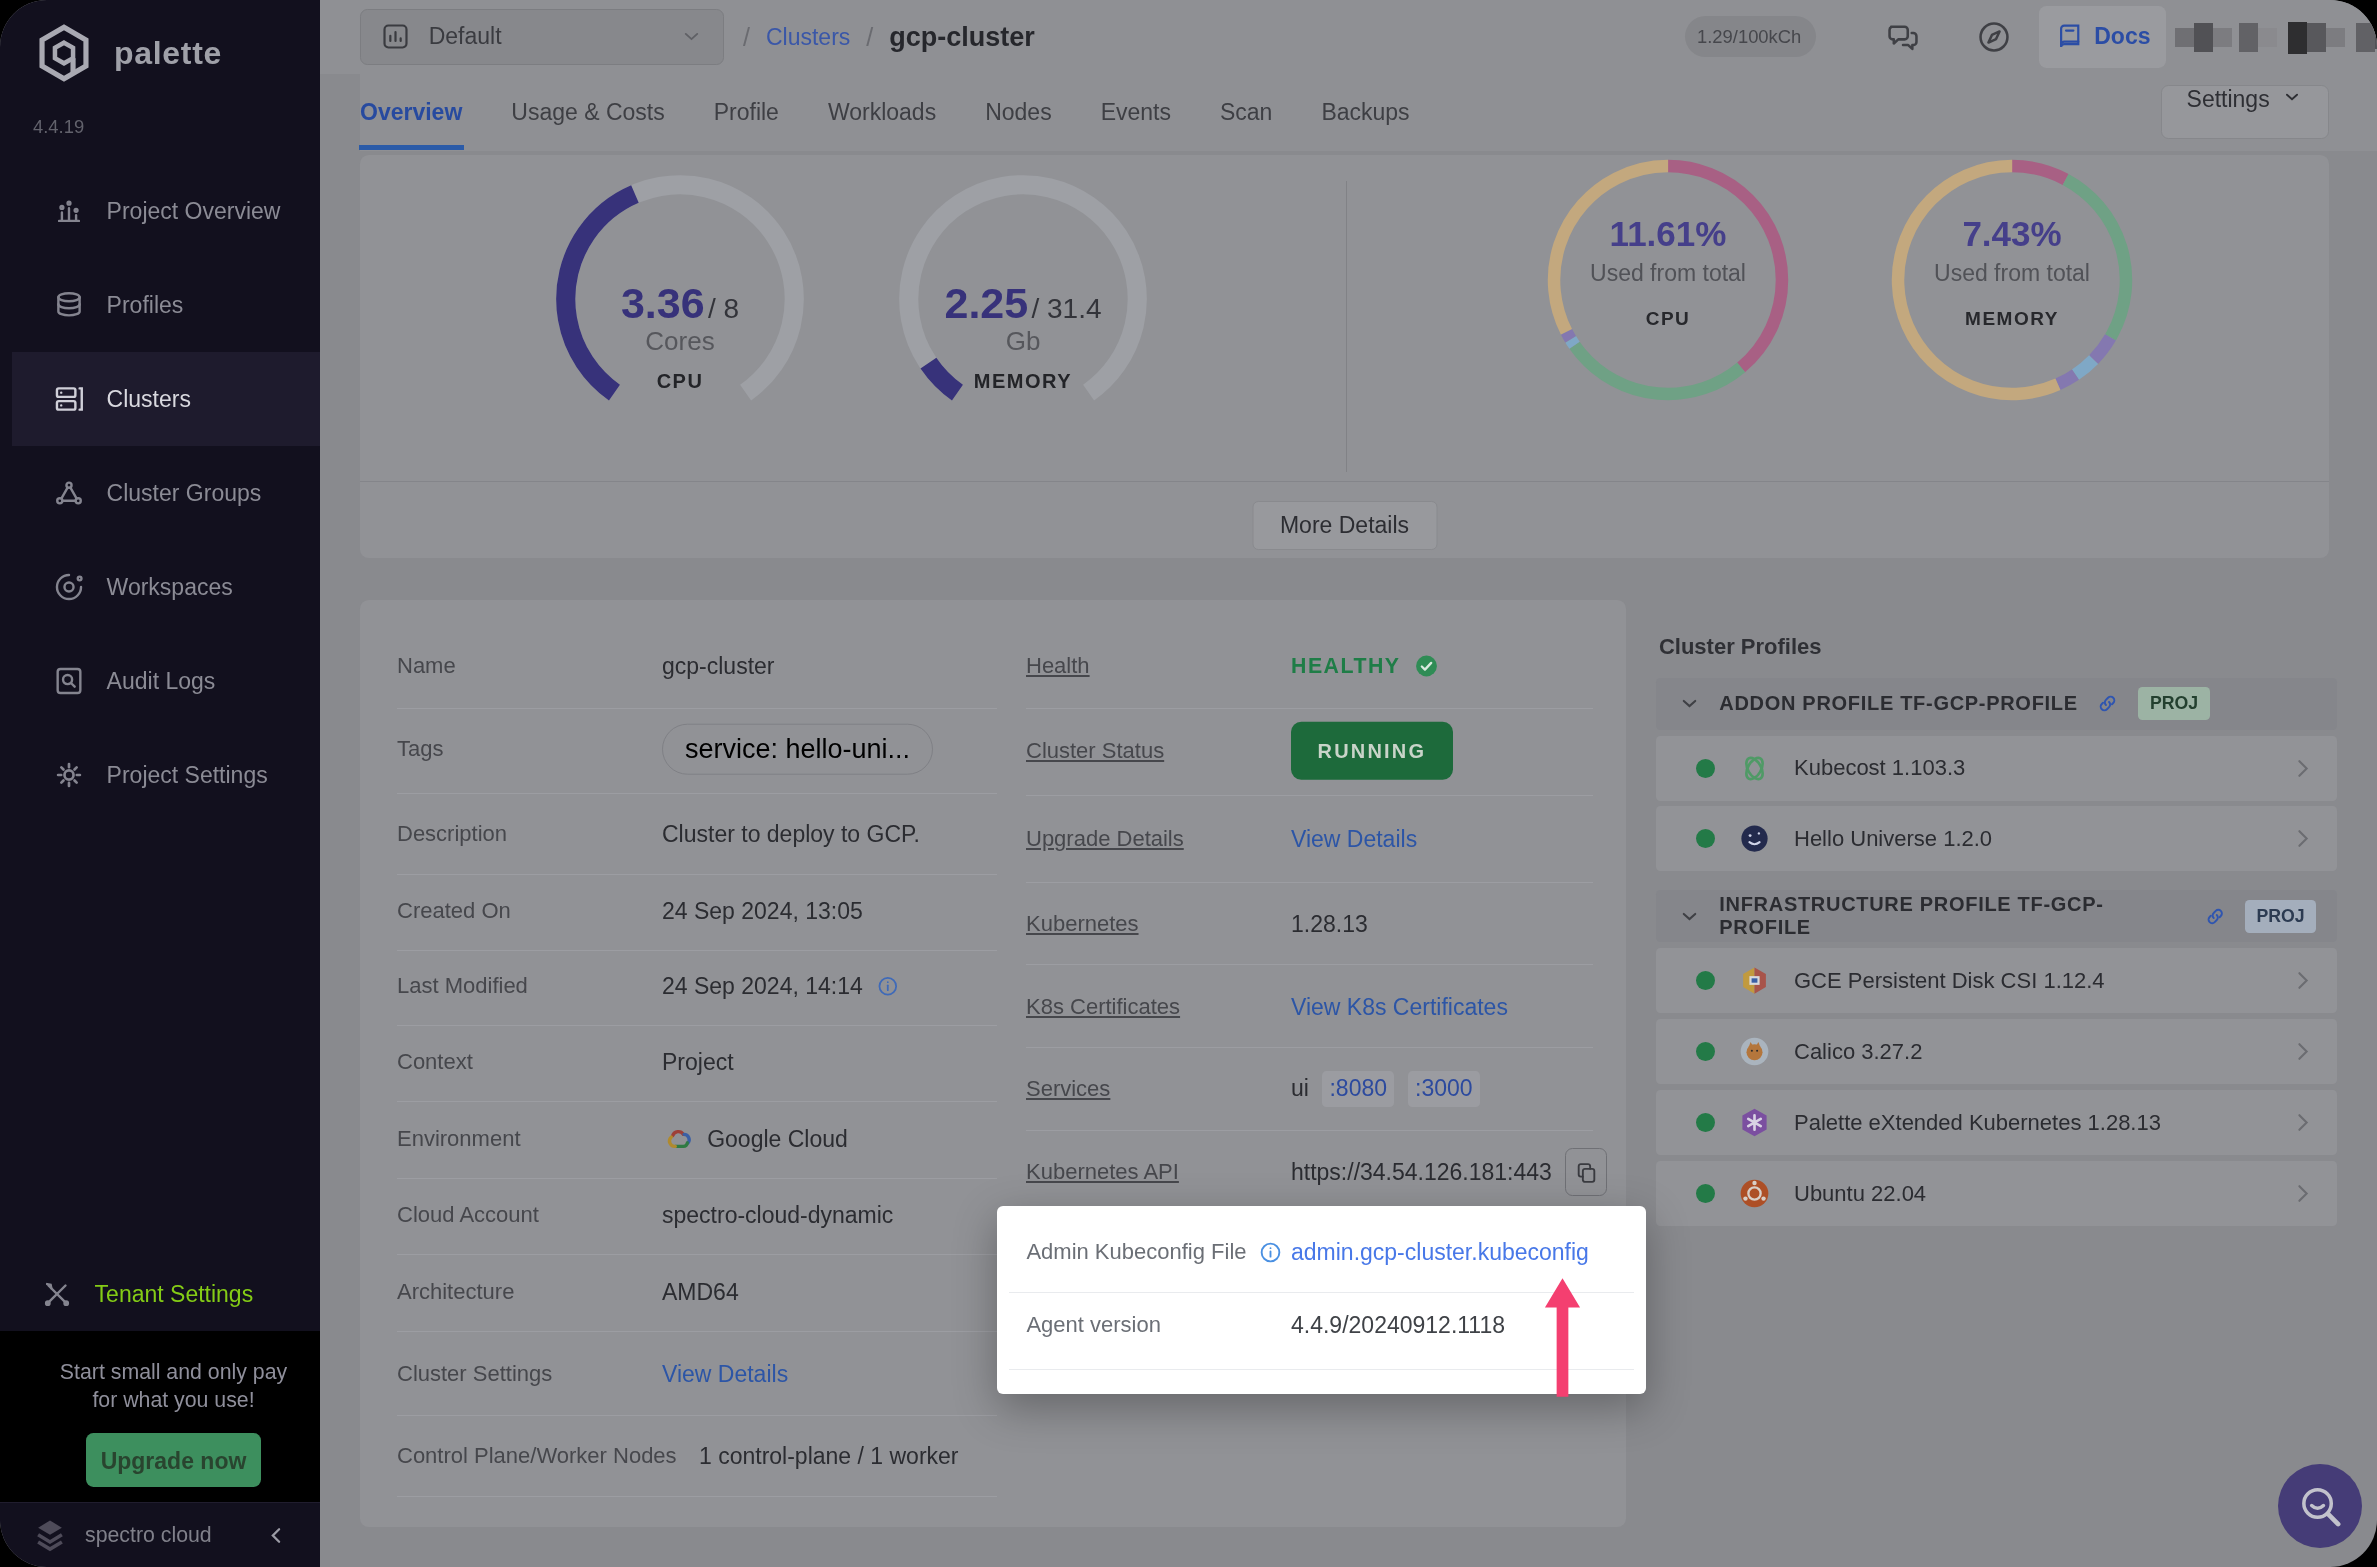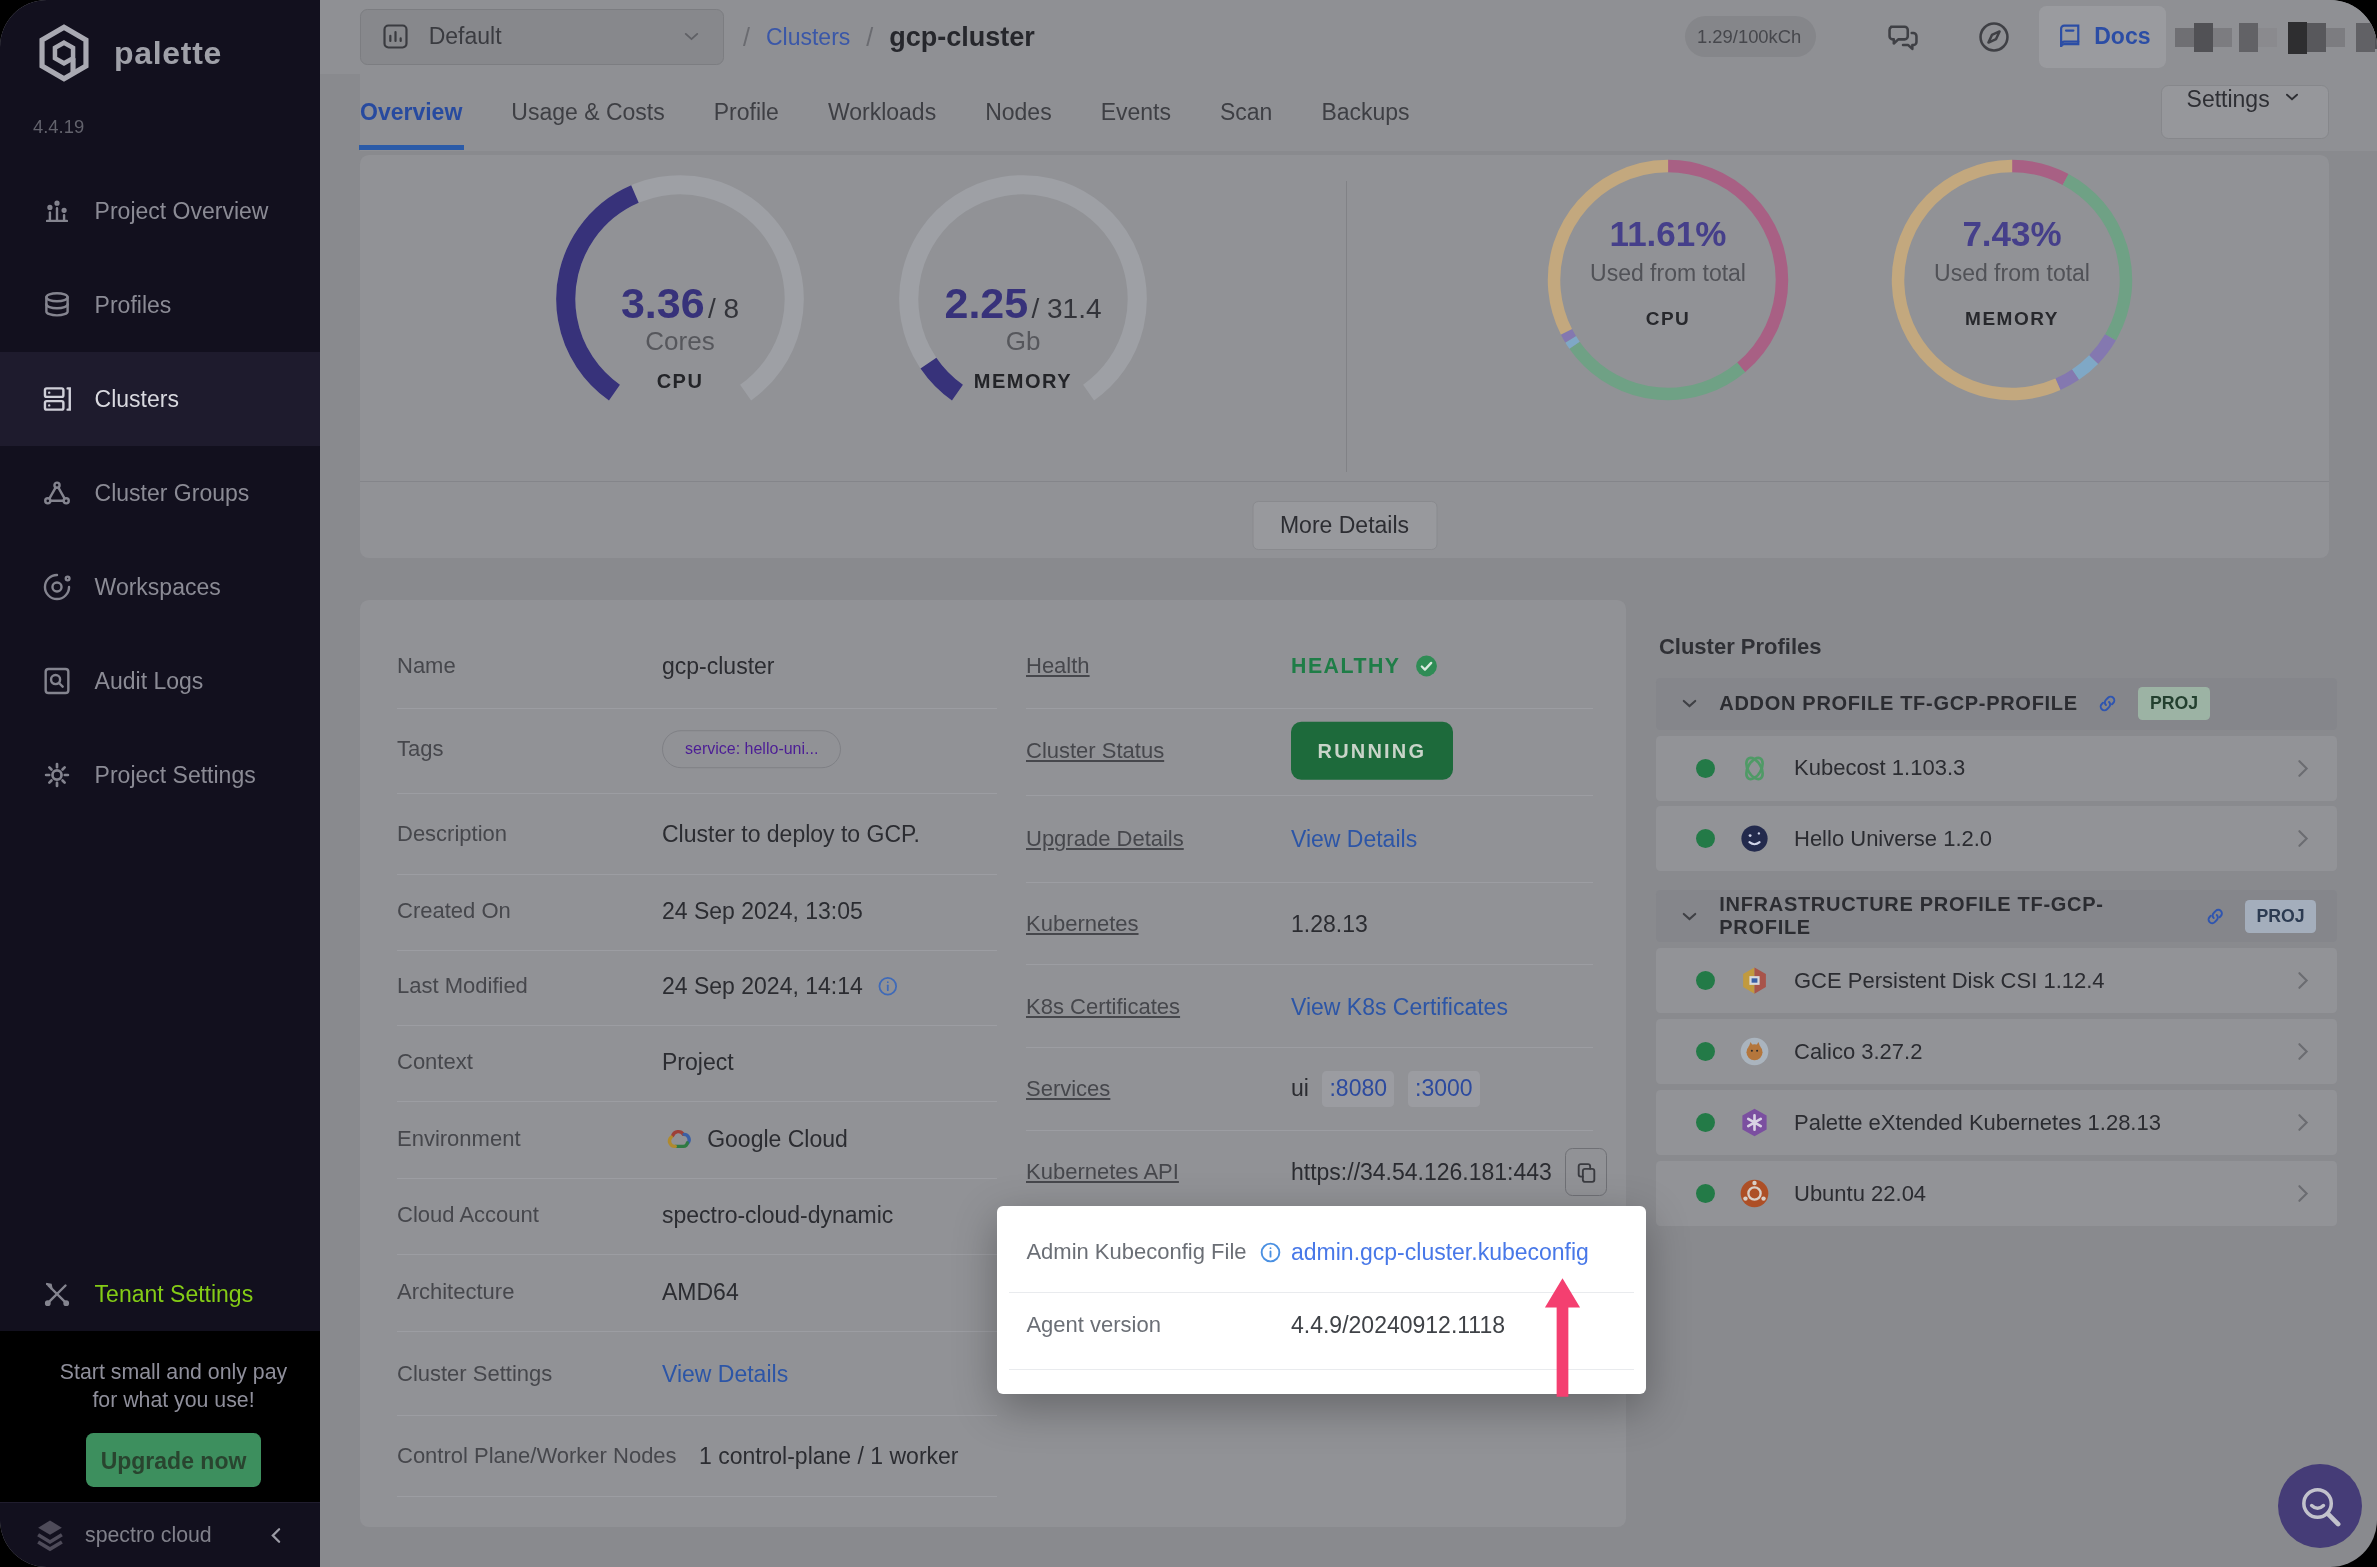--- a/index.html
+++ b/index.html
@@ -5,21 +5,21 @@
   html,body{width:2377px;height:1568px;margin:0;background:#000;overflow:hidden;
     font-family:"Liberation Sans", sans-serif;}
   .window{position:absolute;inset:0;border-radius:47px;overflow:hidden;background:#898a8e;}
   
   .sidebar{position:absolute;left:0;top:0;bottom:0;width:320px;background:#12101e;color:#8b8b95;}
   .logo-row{position:absolute;top:22px;left:33px;display:flex;align-items:center;gap:19px;}
   .logo-text{font-size:32px;font-weight:bold;letter-spacing:0.7px;color:#9fa0a8;}
   .version{position:absolute;top:116px;left:33px;font-size:18.4px;color:#62626c;}
   .nav{position:absolute;top:164px;left:0;right:0;}
   .nav-item{height:94px;display:flex;align-items:center;gap:20.6px;padding-left:40px;
-    font-size:23px;color:#8b8b95;cursor:pointer;}
+    font-size:23px;color:#8b8b95;cursor:pointer;margin-left:12px;}
   .nav-item.active{background:#1e1b2d;color:#d9d9df;}
   .sicon{width:34px;height:34px;color:#84848f;flex:0 0 auto;}
   .nav-item.active .sicon{color:#cfcfd8;}
   .tenant{position:absolute;top:1247px;left:0;right:0;height:94px;display:flex;align-items:center;
     gap:20.6px;padding-left:40px;font-size:23px;color:#84cc16;cursor:pointer;}
   .promo{position:absolute;top:1331px;left:0;right:0;height:171px;background:#000000;text-align:center;padding-left:27px;}
   .promo p{margin:0;font-size:21.3px;line-height:28px;color:#8f8f9b;}
   .promo p:first-child{padding-top:26.5px;}
   .upgrade{margin-top:19px;display:inline-block;width:175px;height:54px;line-height:54px;
     background:#3d8f5e;color:#29442f;font-size:23px;font-weight:bold;border:none;border-radius:7.4px;cursor:pointer;}
@@ -73,21 +73,21 @@
     font-family:inherit;cursor:pointer;}
   
   .details{position:absolute;left:40px;top:600px;width:1266px;height:927px;background:#919296;border-radius:8.8px;}
   .dl{position:absolute;transform:translateY(-50%);font-size:22px;color:#46474c;white-space:nowrap;}
   .dv{position:absolute;transform:translateY(-50%);font-size:23px;color:#2b2c31;white-space:nowrap;
     display:flex;align-items:center;gap:13.2px;}
   .col-l .dl{left:37px;text-align:center;} .col-l .dv{left:302px;}
   .col-r .dl{left:666px;text-decoration:underline;} .col-r .dv{left:931px;}
   .ddiv{position:absolute;height:0.7px;background:#9c9da2;}
   .ddiv.l{left:37px;width:600px;} .ddiv.r{left:666px;width:567px;}
-  .tag-pill{border:1.5px solid #7f8085;border-radius:735px;padding:8.8px 22px;font-size:16px;color:#4c1d95;}
+  .tag-pill{border:1.5px solid #7f8085;border-radius:735px;padding:8.8px 22px;font-size:27px;color:#000000;}
   .link{color:#2c55a6;cursor:pointer;}
   .healthy{color:#1f7d47;font-weight:bold;letter-spacing:1.5px;font-size:21.3px;}
   .run-pill{background:#1d6a3b;color:#c9d4c9;font-weight:bold;letter-spacing:2.2px;font-size:20px;
     padding:17.7px 26.5px;border-radius:10.3px;}
   .chip{background:#9b9ca1;border-radius:4.4px;padding:4.4px 7.4px;color:#2c4a9e;cursor:pointer;}
   .copy-btn{width:40px;height:46px;border:1.5px solid #6f7075;border-radius:7.4px;background:transparent;
     display:flex;align-items:center;justify-content:center;cursor:pointer;}
   
   .profiles{position:absolute;left:1336px;top:634px;width:681px;}
   .p-title{font-size:22px;color:#2f3035;margin:0 0 17.7px 2.9px;}

